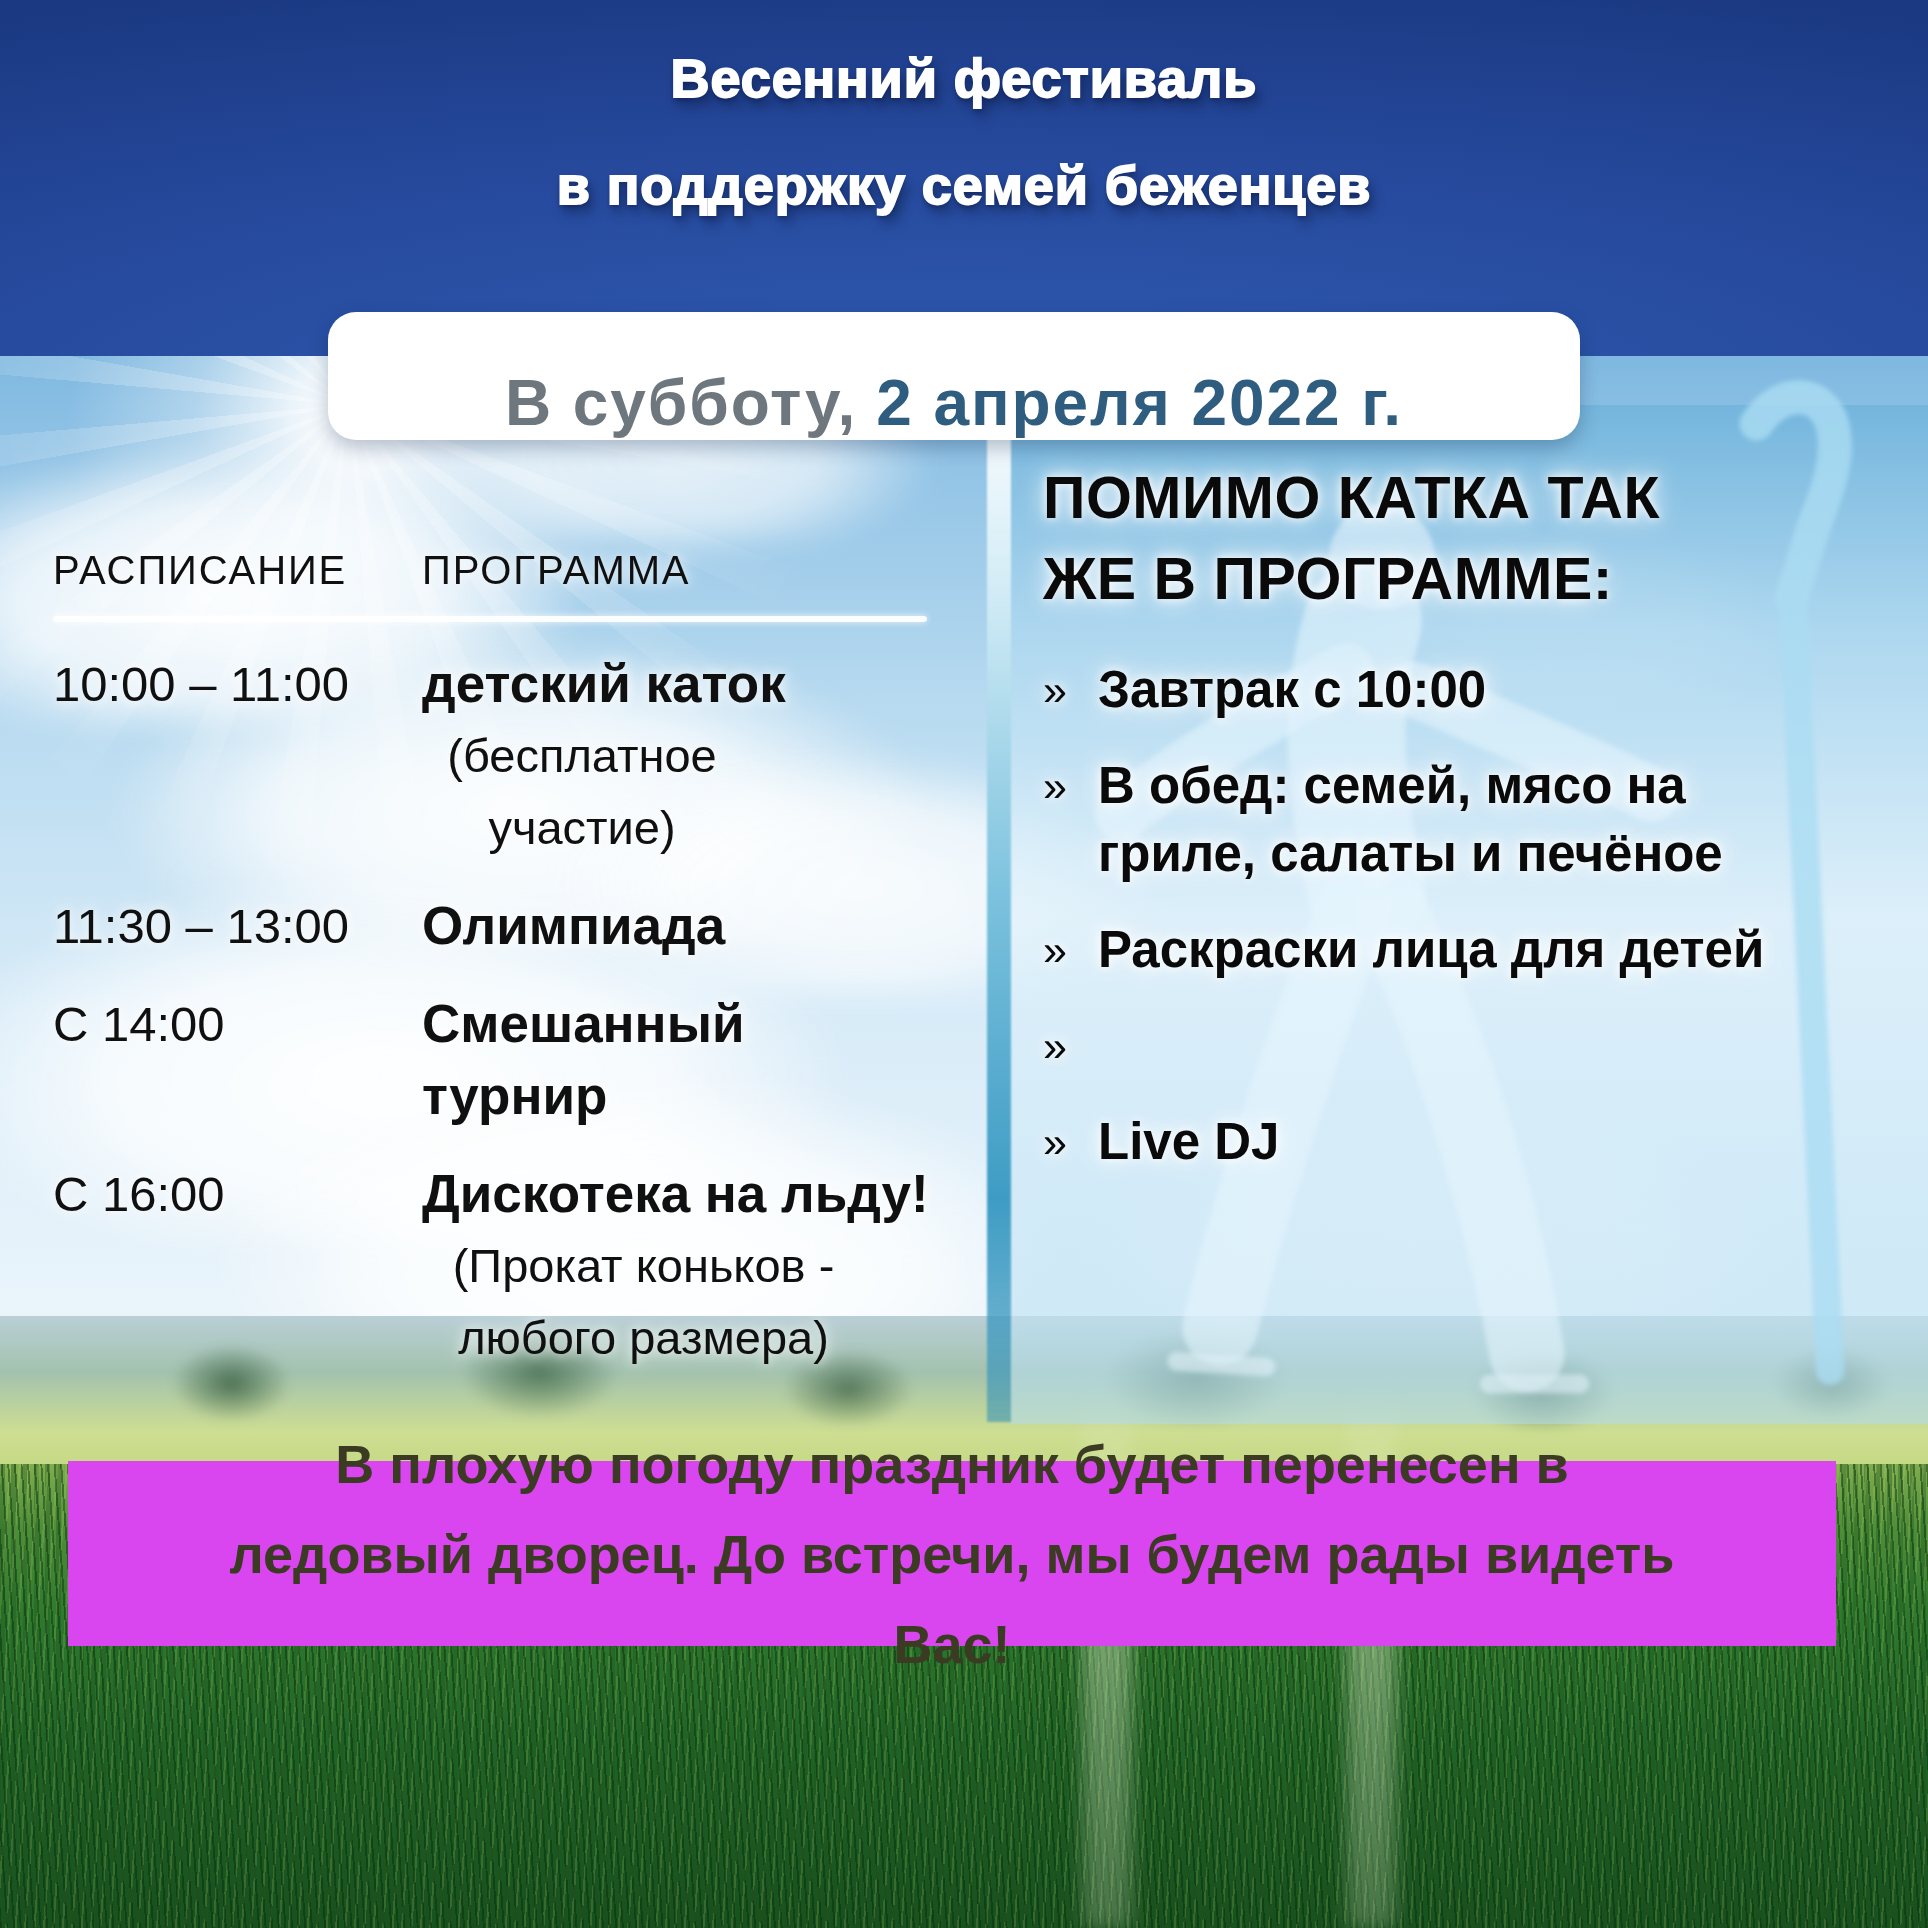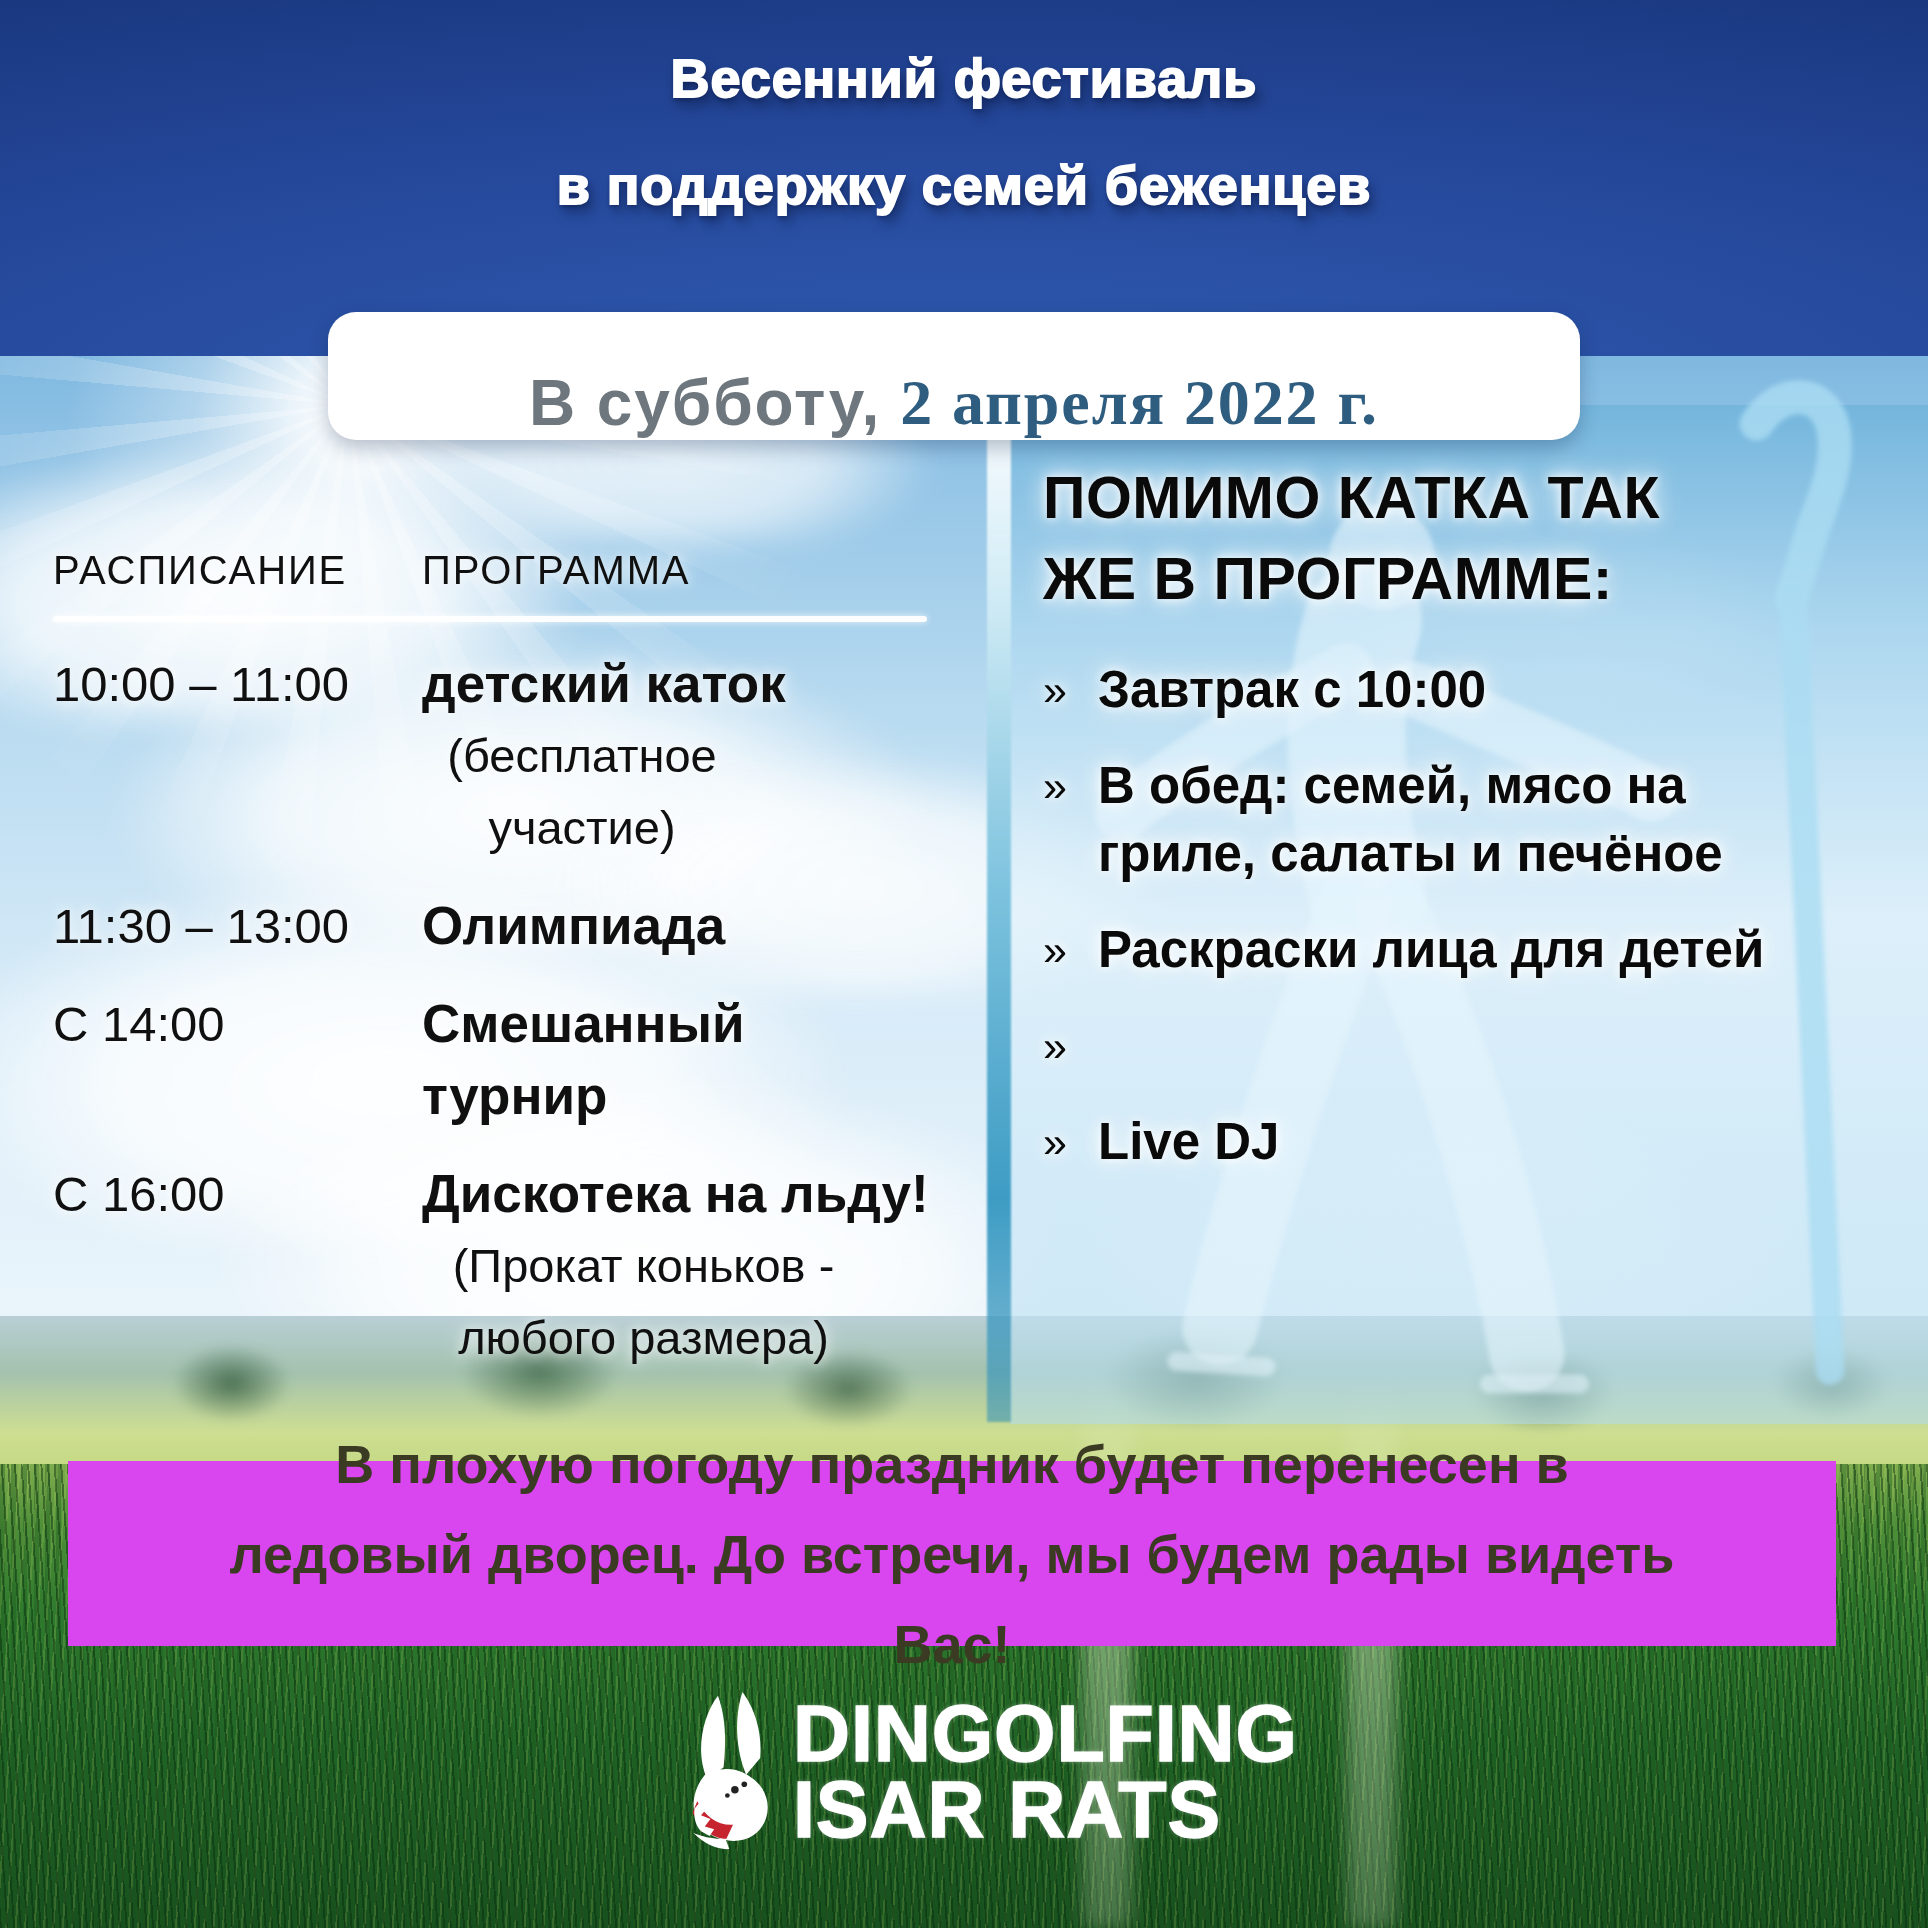--- a/index.html
+++ b/index.html
@@ -57,21 +57,21 @@
   .poster-title{position:absolute;left:0;top:24.5px;width:1928px;text-align:center;
        color:#ffffff;font-weight:700;font-size:54px;line-height:107px;letter-spacing:0.9px;
        -webkit-text-stroke:1.9px #ffffff;
        text-shadow:4.7px 7.5px 11.3px rgba(8,18,55,.55),0 2.8px 4.7px rgba(8,18,55,.4);}
 
   .date-banner{position:absolute;left:328px;top:312px;width:1252px;height:128px;
        background:#ffffff;display:flex;align-items:flex-end;justify-content:center;
        box-shadow:0 7.5px 19px rgba(15,35,75,.28);
        font-size:64px;font-weight:700;letter-spacing:1.9px;border-radius:28px;}
   .date-prefix{color:#6d777d;margin-right:19px;}
-  .date-main{color:#2f5d80;font-family:Liberation Serif, serif;}
+  .date-main{color:#2f5d80;}
 
   
   .column-divider{position:absolute;left:987px;top:409px;width:23.5px;height:1013px;
        background:linear-gradient(180deg,rgba(255,255,255,.95) 0%,#d2ecf6 18%,
                   #7cc2de 48%,#3e9cc4 78%,rgba(47,143,184,.55) 100%);
        filter:blur(0.9px);}
   .right-panel{position:absolute;left:1010px;top:405px;width:918px;height:1019px;
        background:linear-gradient(180deg,rgba(108,178,218,.70) 0%,rgba(173,216,240,.72) 22%,
                   rgba(225,242,251,.74) 50%,rgba(203,232,247,.72) 78%,rgba(178,219,240,.55) 100%);}
   .player-svg{position:absolute;left:0;top:0;width:1928px;height:1928px;
@@ -232,38 +232,15 @@
         <span class="bullet-mark">»</span>
         <span class="bullet-text">Live DJ</span>
       </div>
     </div>
   </div>
 
   <div class="notice-banner">
     <p class="notice-text">В плохую погоду праздник будет перенесен в ледовый дворец. До встречи, мы будем рады видеть Вас!</p>
   </div>
 
-  <div class="club-logo">
-    <svg class="logo-icon" viewBox="0 0 100 170">
-      <g fill="#ffffff">
-        <path d="M34,4 C16,28 10,66 23,94 L40,80 C43,50 42,26 34,4 Z"></path>
-        <path d="M60,0 C51,28 53,62 64,88 L79,70 C81,40 72,16 60,0 Z"></path>
-        <path d="M24,84 C7,100 3,126 15,142 C27,158 55,164 72,152 C88,141 92,118 80,101 C70,88 54,80 40,82 Z"></path>
-        <path d="M8,150 C20,162 34,168 46,167 L42,156 C30,157 18,154 8,150 Z"></path>
-      </g>
-      <path d="M12,116 C20,132 34,142 50,141 L43,156 C28,156 14,144 7,128 Z" fill="#c6252f"></path>
-      <g fill="#ffffff">
-        <path d="M14,118 L22,124 L16,131 L26,135 L20,143 L30,146 L25,153 L16,148 C10,142 8,132 9,124 Z"></path>
-      </g>
-      <g fill="#222222">
-        <circle cx="52" cy="104" r="4"></circle>
-        <circle cx="62" cy="98" r="3"></circle>
-        <circle cx="44" cy="110" r="2.5"></circle>
-      </g>
-    </svg>
-    <div class="logo-text">
-      <span>DINGOLFING</span>
-      <span>ISAR RATS</span>
-    </div>
-  </div>
 
 </div>
 
 
 </body></html>

